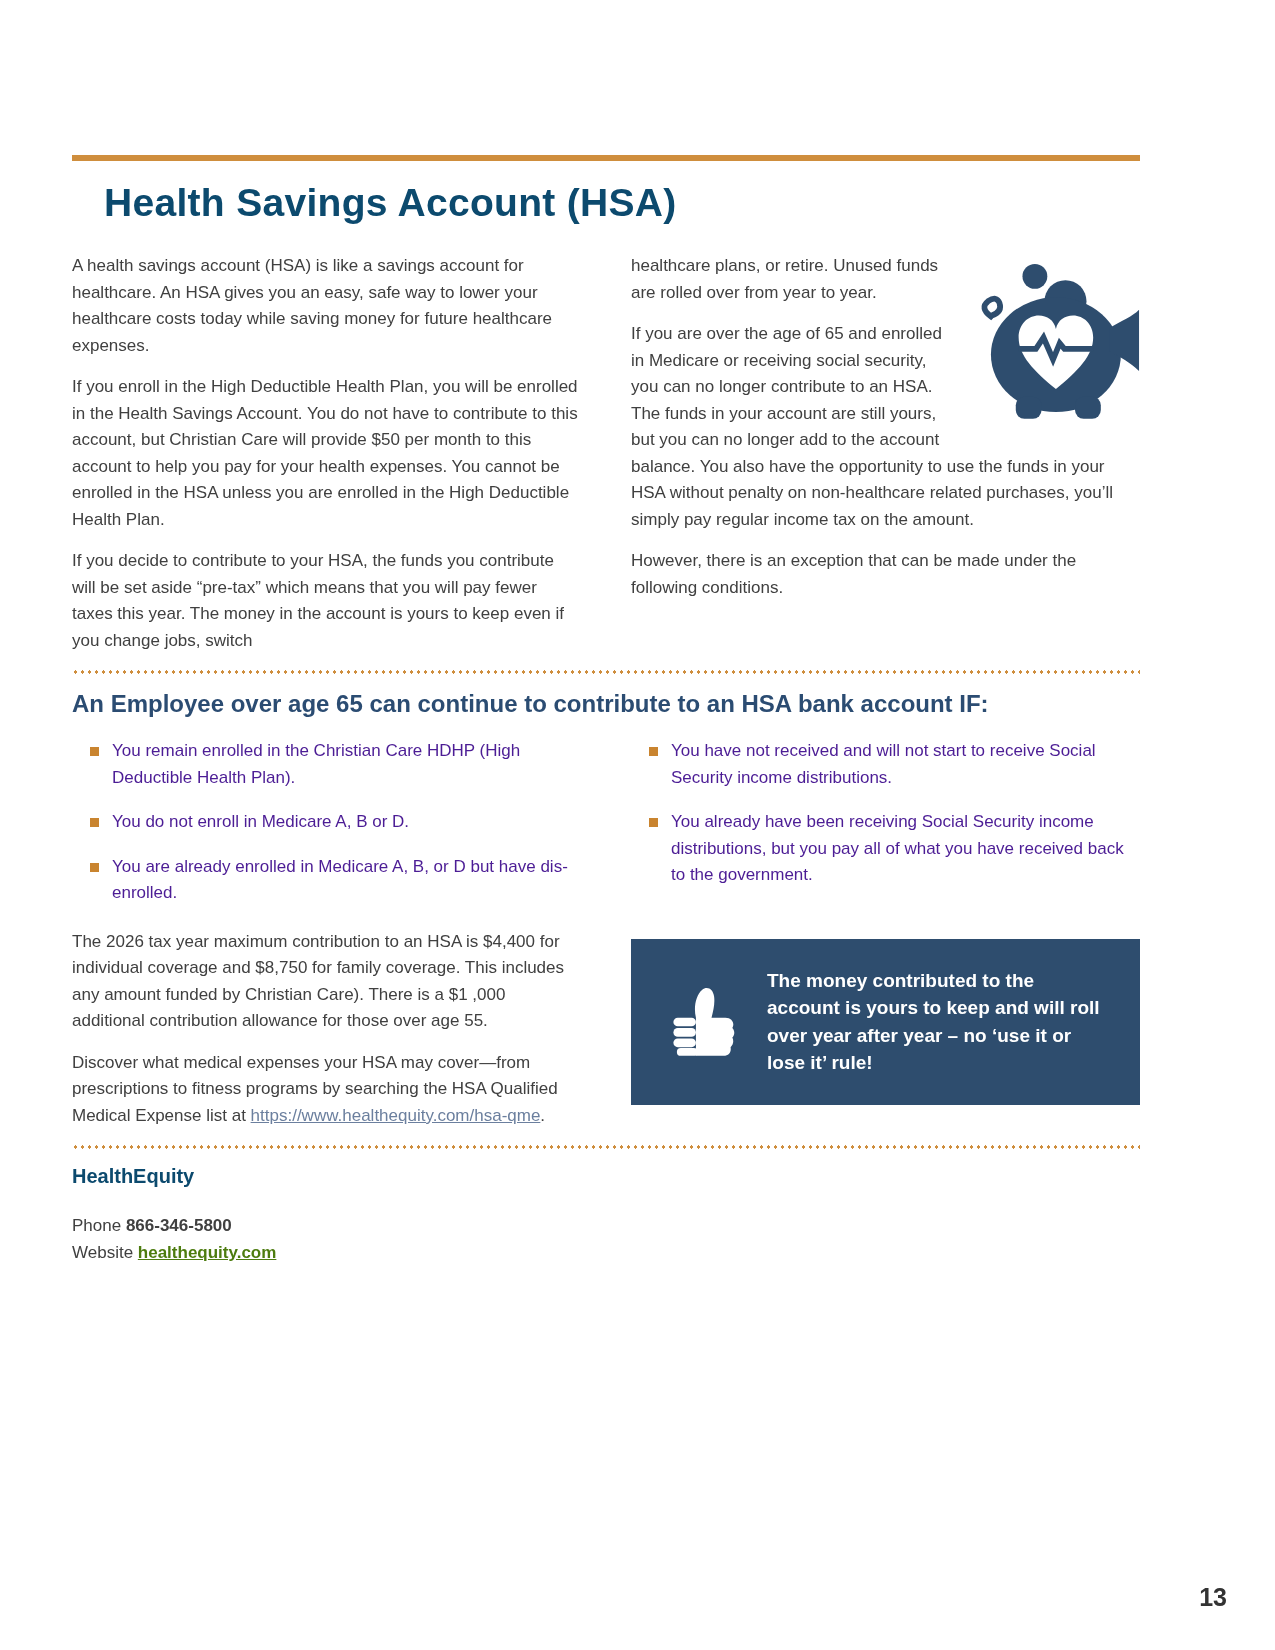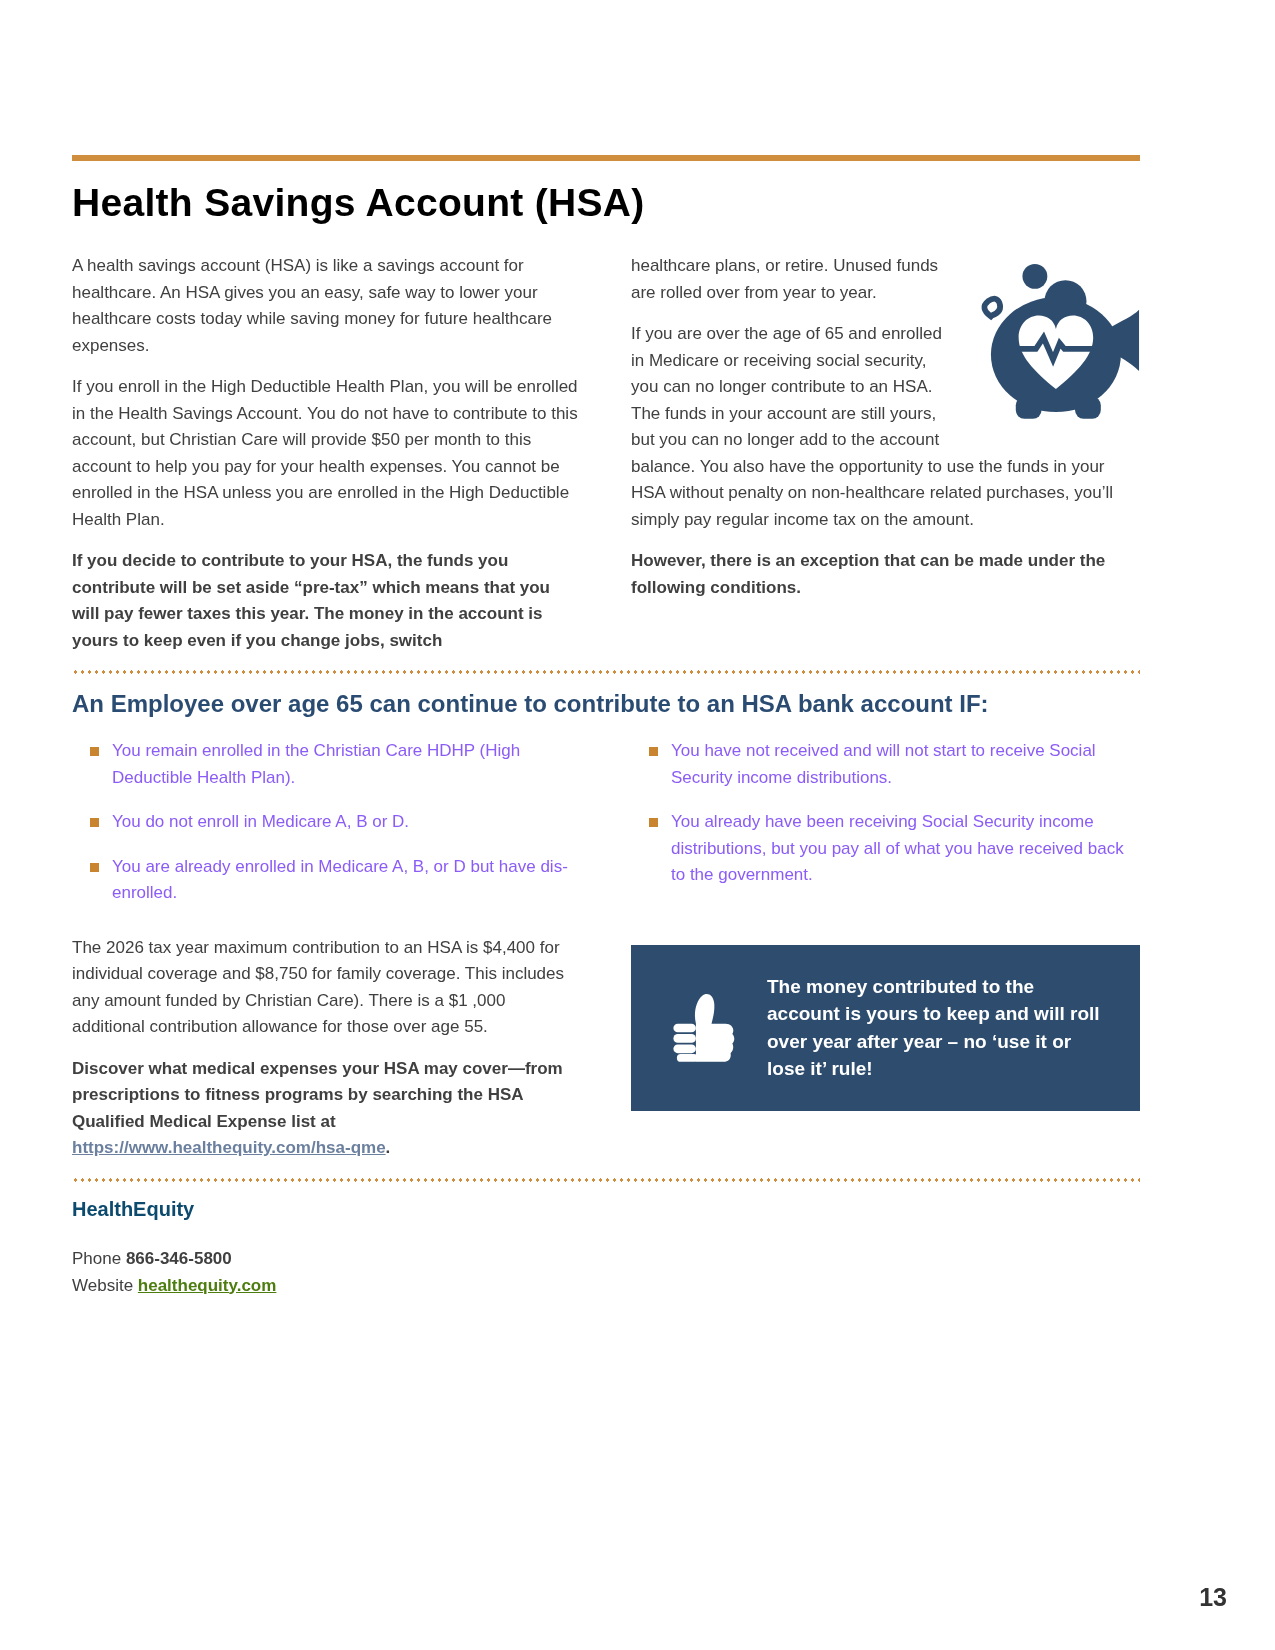--- a/index.html
+++ b/index.html
@@ -18,36 +18,37 @@
   .top-rule {
     margin-top: 155px;
     height: 6px;
     background: #cf8e3d;
   }
 
   h1.title {
     margin-top: 20px;
     font-size: 39px;
     font-weight: bold;
-    color: #000000;
+    color: #0c4a6e;
     letter-spacing: 0.3px;
+    margin-left: 32px;
   }
 
   .cols { display: flex; gap: 50px; }
   .col { width: 515px; }
 
   .intro { margin-top: 28px; }
 
   p.body {
     font-size: 17px;
     line-height: 26.5px;
     color: #404040;
     margin-bottom: 15px;
   }
-  p.body:last-child { margin-bottom: 0; font-weight: bold; }
+  p.body:last-child { margin-bottom: 0; }
 
   .piggy-wrap {
     float: right;
     width: 172px;
     height: 165px;
     margin: 2px 0 10px 16px;
   }
   .piggy-wrap svg { width: 100%; height: 100%; }
 
   .dotted {
@@ -66,31 +67,31 @@
     color: #2b4c72;
   }
 
   ul.bullets { list-style: none; padding-left: 18px; }
   ul.bullets li {
     display: flex;
     gap: 13px;
     margin-bottom: 18px;
     font-size: 17px;
     line-height: 26.5px;
-    color: #8b5cf6;
+    color: #4c1d95;
   }
   ul.bullets .sq {
     flex: none;
     width: 9px;
     height: 9px;
     margin-top: 9px;
     background: #c9842f;
   }
 
-  .bottom-cols { margin-top: 10px; }
+  .bottom-cols { margin-top: 4px; }
 
   a.url-link {
     color: #6b7f9e;
     text-decoration: underline;
     cursor: pointer;
   }
   a.site-link {
     color: #4d7c0f;
     font-weight: bold;
     text-decoration: underline;

